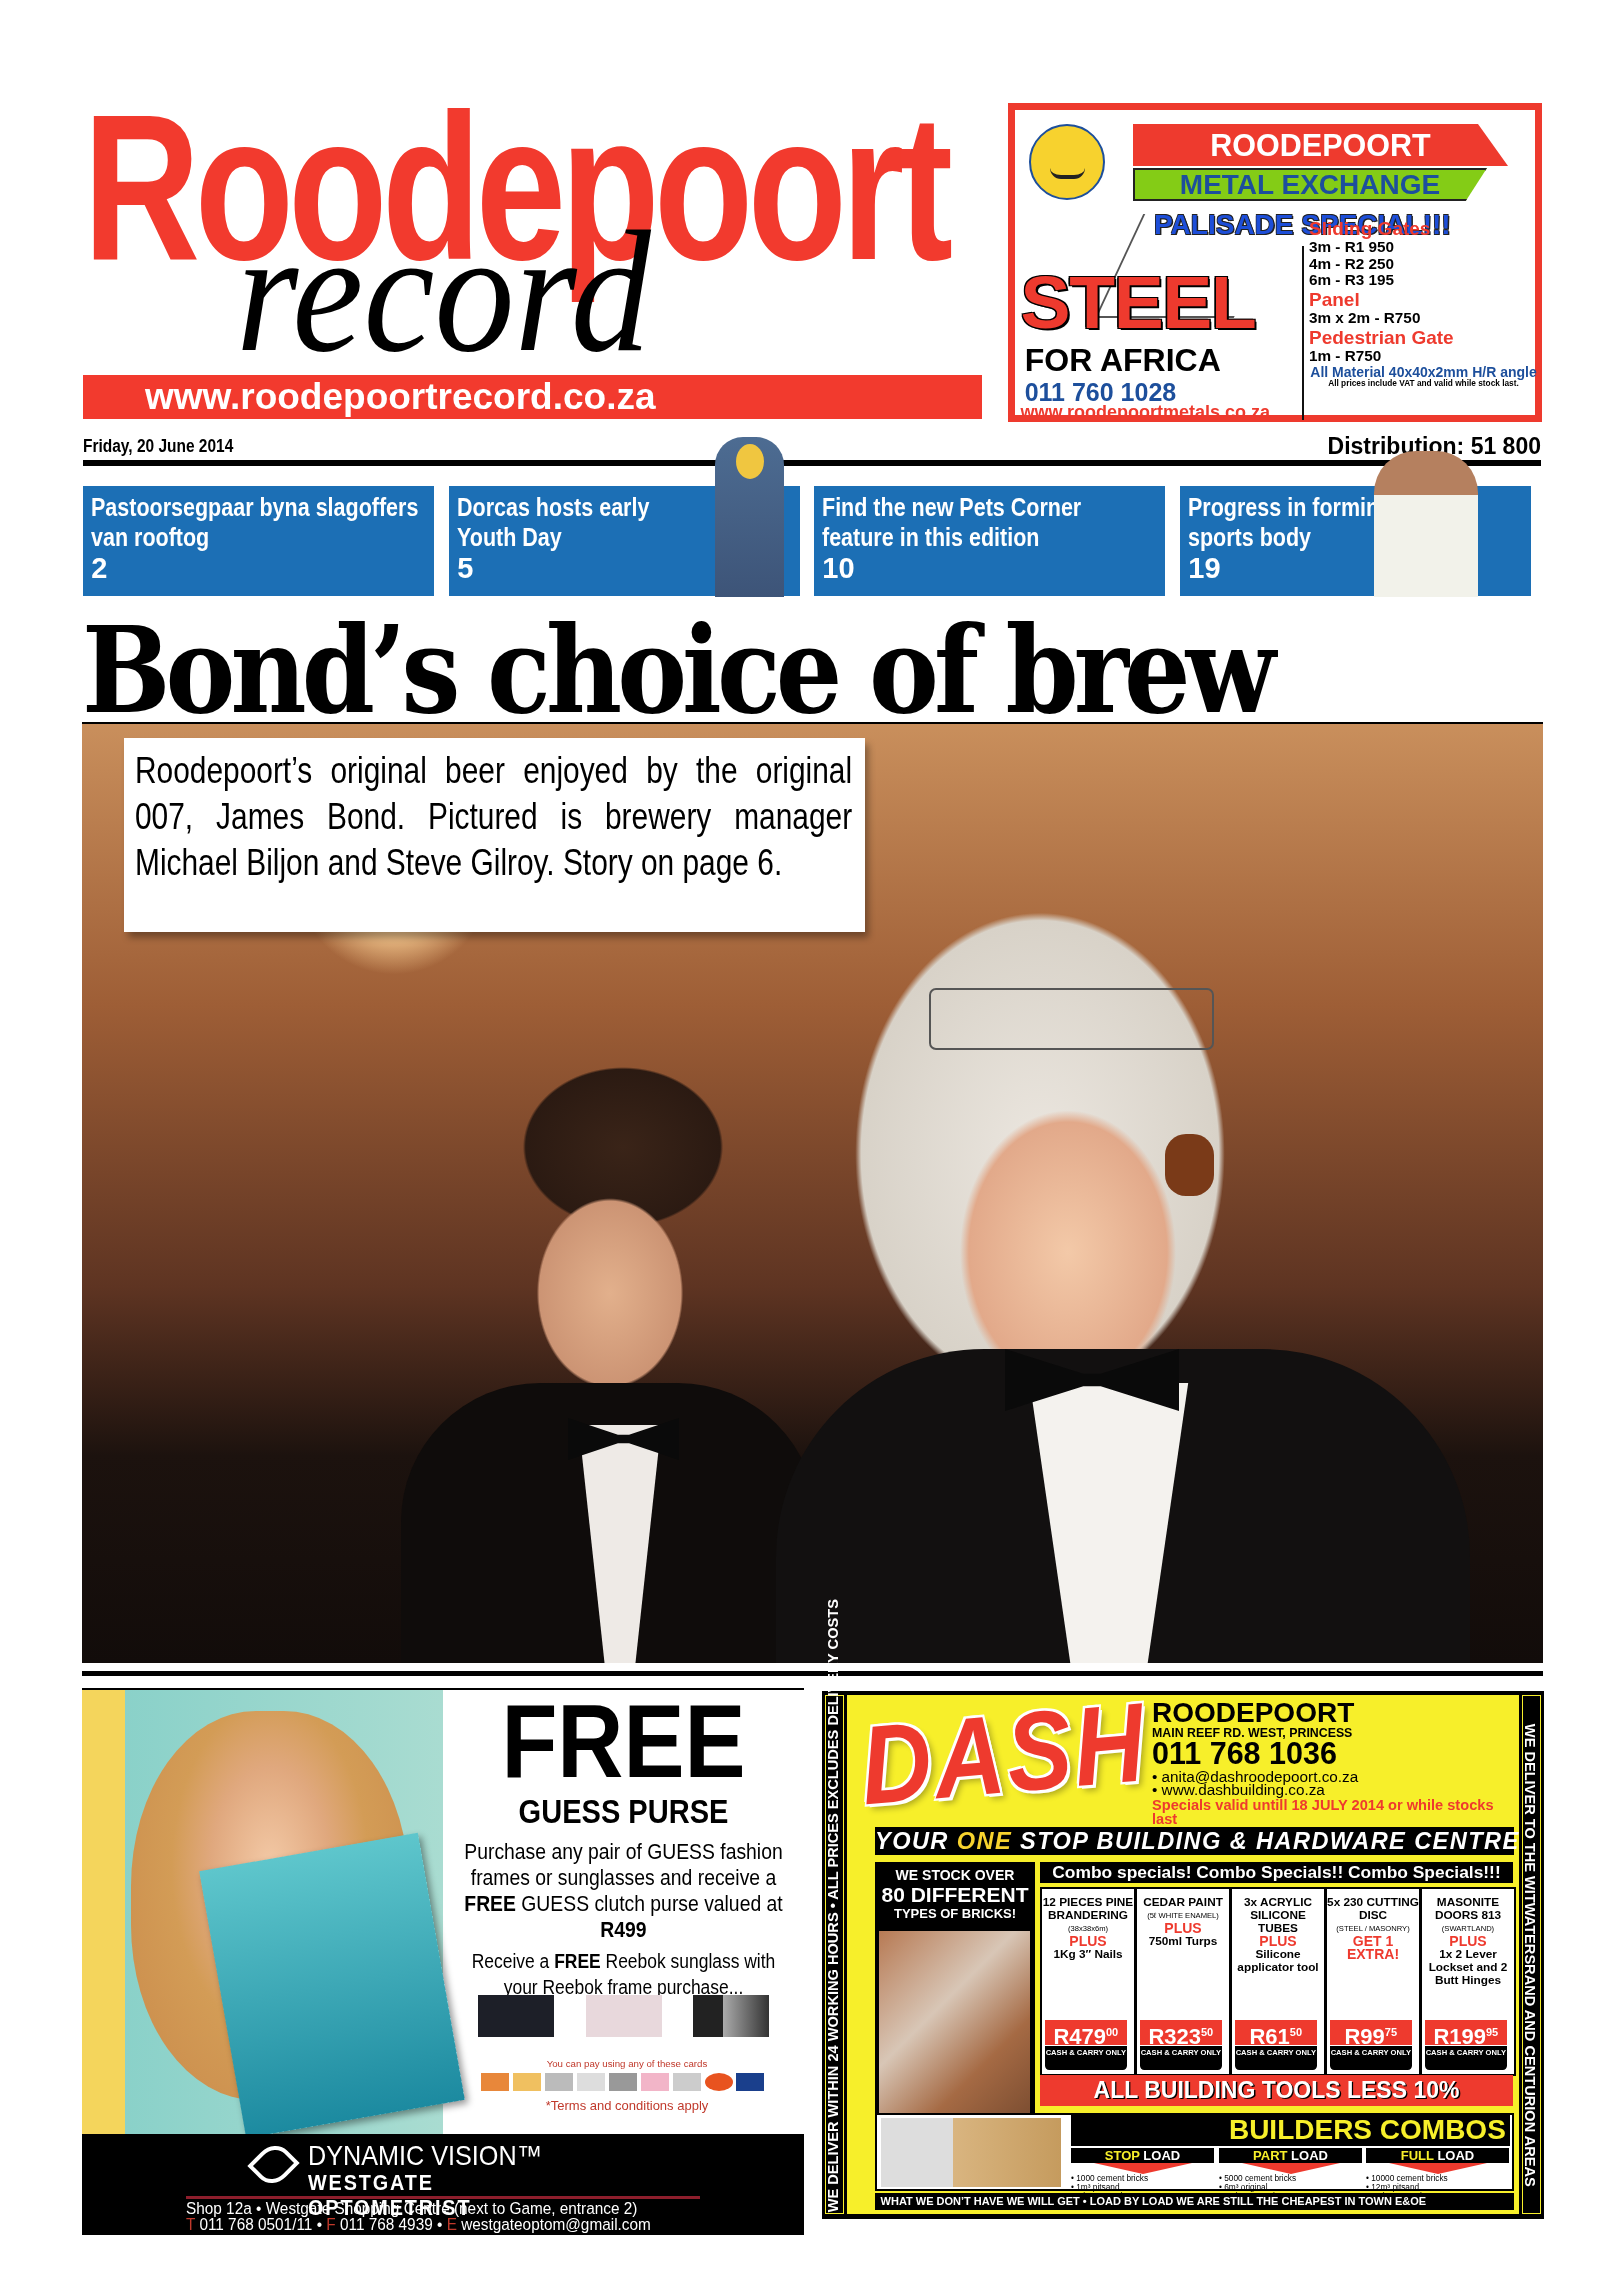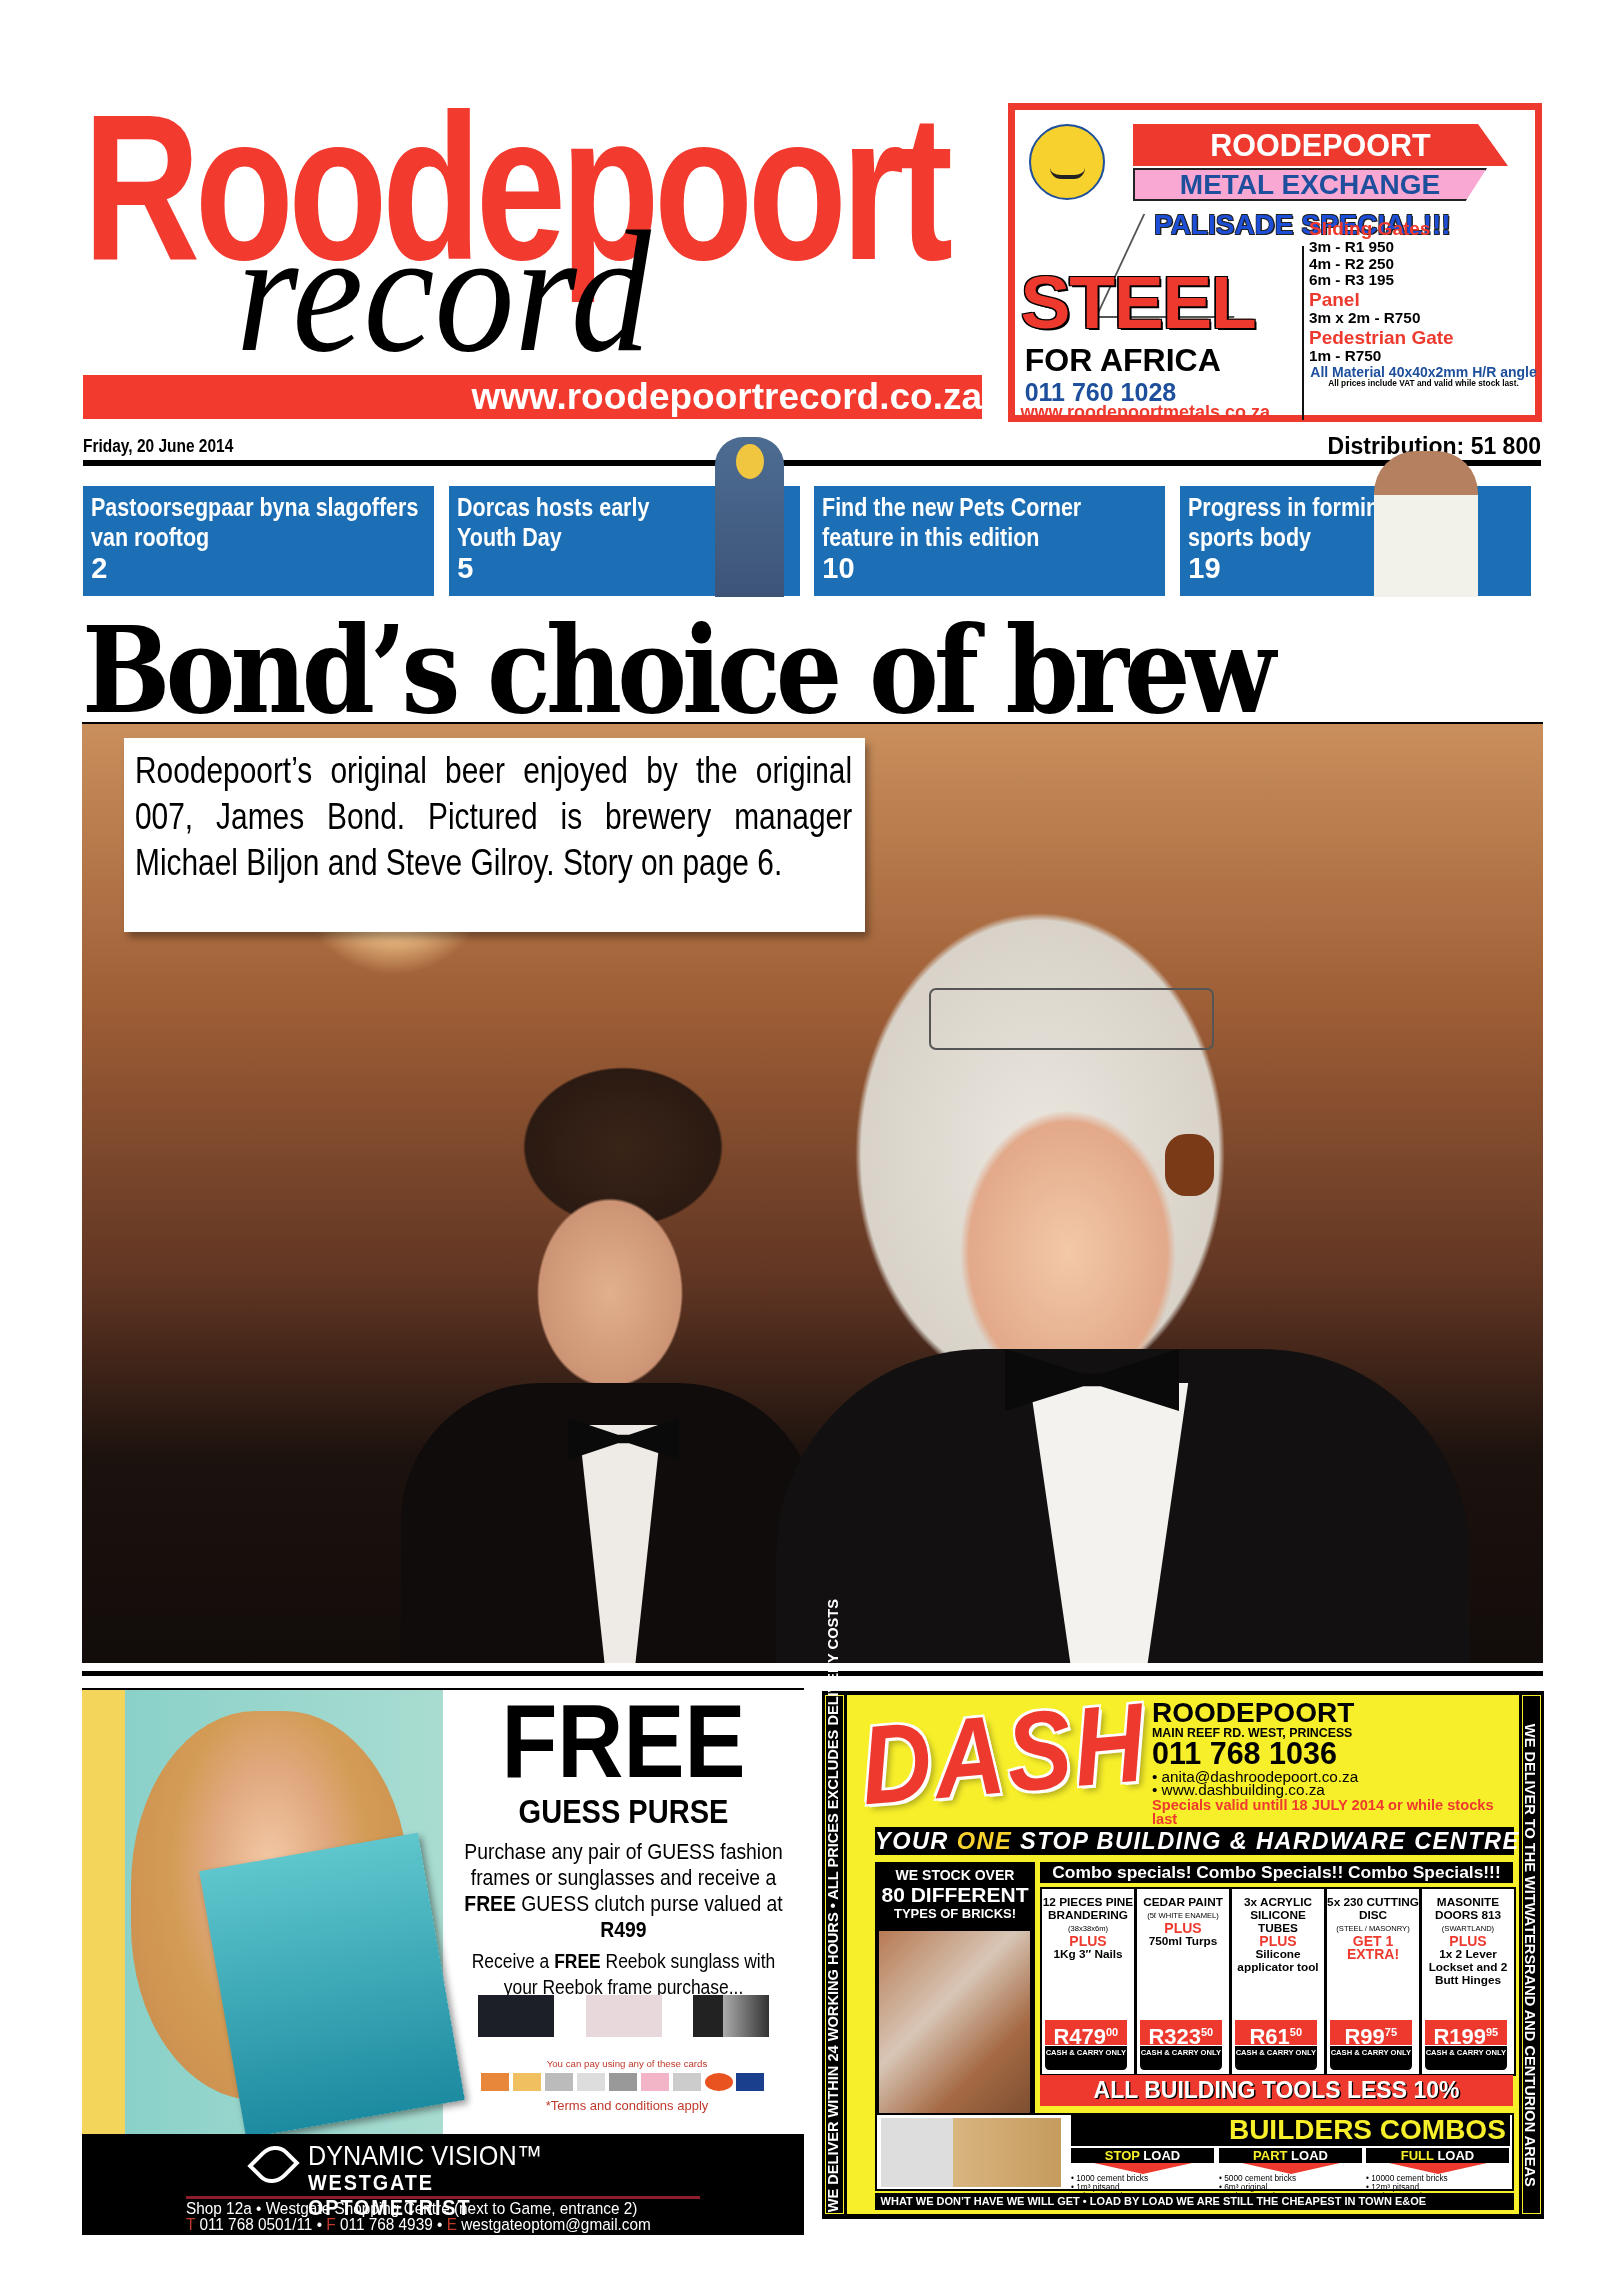--- a/index.html
+++ b/index.html
@@ -2,30 +2,30 @@
 <html style="font-size:11px"><head>
 <meta charset="utf-8">
 <style>
   html,body{margin:0;padding:0;background:#fff;}
   body{width:1624px;height:2295px;position:relative;overflow:hidden;font-family:"Liberation Sans",sans-serif;color:#000;}
   .abs{position:absolute;box-sizing:border-box;}
 
   
   .mast-top{left:83px;top:97px;width:895px;height:180px;color:#f23a2e;font-family:"Liberation Sans",sans-serif;font-weight:bold;font-size:208px;line-height:180px;letter-spacing:-7px;transform:scaleX(0.78);transform-origin:left top;white-space:nowrap;}
   .mast-rec{left:236px;top:208px;width:625px;height:180px;font-family:"Liberation Serif",serif;font-style:italic;font-size:174px;line-height:167px;color:#000;transform:scaleX(0.92);transform-origin:left top;white-space:nowrap;}
-  .mast-url{left:83px;top:375px;width:899px;height:44px;background:#f23a2e;color:#fff;font-weight:bold;font-size:37px;line-height:44px;text-align:right;}
+  .mast-url{left:83px;top:375px;width:899px;height:44px;background:#f23a2e;color:#fff;font-weight:bold;font-size:37px;line-height:44px;text-align:left;}
   .mast-url span{display:inline-block;padding-left:62px;}
 
   
   .metal{left:1008px;top:103px;width:534px;height:319px;border:7px solid #ee3a2e;background:#fff;}
   .metal .mascot{left:14px;top:14px;width:76px;height:76px;border-radius:50%;background:#f7d22e;border:2.8px solid #1d4f9c;}
   .metal .mascot::after{content:"";position:absolute;left:19.4px;top:42px;width:35px;height:7px;border-bottom:4.2px solid #222;border-radius:0 0 21px 21px;}
   .metal .beams{left:104px;top:104px;width:139px;height:104px;border-left:2.8px solid #555;border-bottom:2.8px solid #555;transform:skewX(-25deg);}
   .metal .ribbon-r{left:118px;top:14px;width:375px;height:42px;background:#ee3a2e;color:#fff;font-weight:bold;font-size:30.5px;line-height:42px;text-align:center;clip-path:polygon(0 0,92% 0,100% 100%,0 100%);}
-  .metal .ribbon-b{left:118px;top:58px;width:354px;height:33px;background:#f9a8d4;border:2.1px solid #222;color:#1d4f9c;font-weight:bold;font-size:28px;line-height:29px;text-align:center;clip-path:polygon(0 0,100% 0,94% 100%,0 100%);}
+  .metal .ribbon-b{left:118px;top:58px;width:354px;height:33px;background:#84cc16;border:2.1px solid #222;color:#1d4f9c;font-weight:bold;font-size:28px;line-height:29px;text-align:center;clip-path:polygon(0 0,100% 0,94% 100%,0 100%);}
   .metal .palisade{left:139px;top:99px;width:375px;height:32px;color:#1d4ed8;font-weight:bold;font-size:28px;line-height:32px;text-shadow:1.4px 1.4px 0 #222,-0.7px -0.7px 0 #222,0.7px -0.7px 0 #222,-0.7px 0.7px 0 #222;}
   .metal .steel{left:5.6px;top:158px;width:278px;height:69px;color:#ee3a2e;font-weight:bold;font-size:75px;line-height:69px;letter-spacing:-1.4px;text-shadow:2.1px 2.1px 0 #000,-1.4px -1.4px 0 #000,1.4px -1.4px 0 #000,-1.4px 1.4px 0 #000;}
   .metal .africa{left:9.7px;top:233px;width:264px;height:35px;font-weight:bold;font-size:32px;line-height:35px;}
   .metal .phone{left:9.7px;top:268px;width:264px;height:28px;color:#1d4f9c;font-weight:bold;font-size:25px;line-height:28px;}
   .metal .web{left:5.6px;top:293px;width:271px;height:21px;color:#ee3a2e;font-weight:bold;font-size:18px;line-height:19.4px;}
   .metal .vline{left:287px;top:136px;width:2.1px;height:174px;background:#111;}
   .metal .list{left:294px;top:108px;width:229px;height:201px;font-size:15.3px;font-weight:bold;line-height:16.7px;}
   .metal .list .h{color:#ee3a2e;font-size:19px;line-height:21px;}
   .metal .list .blue{color:#1d4f9c;text-align:center;font-size:14px;line-height:14px;}
   .metal .list .tiny{font-size:8.3px;line-height:9px;text-align:center;}

